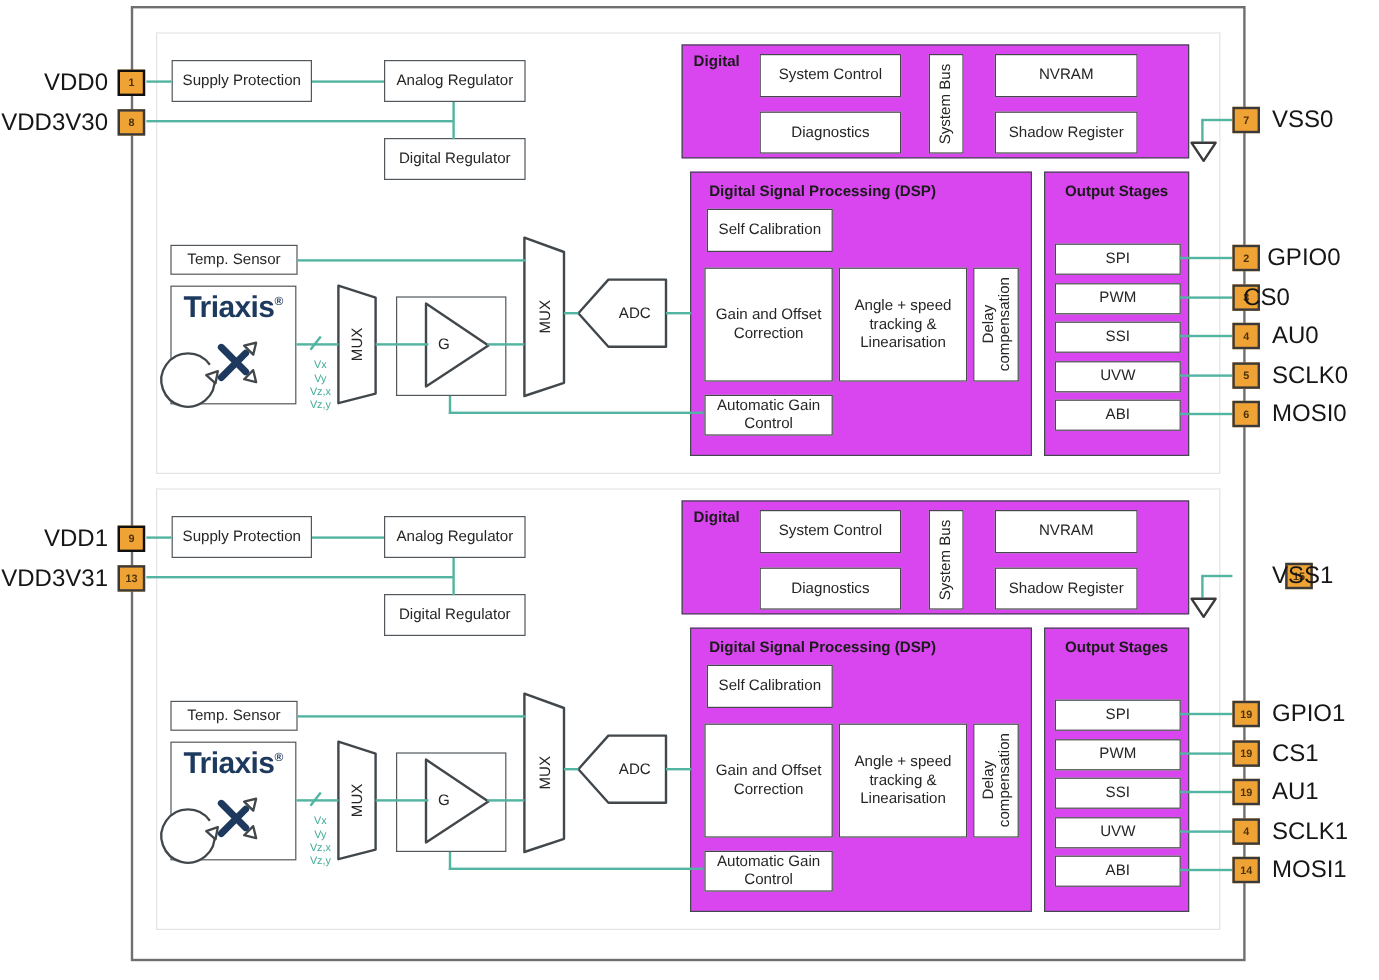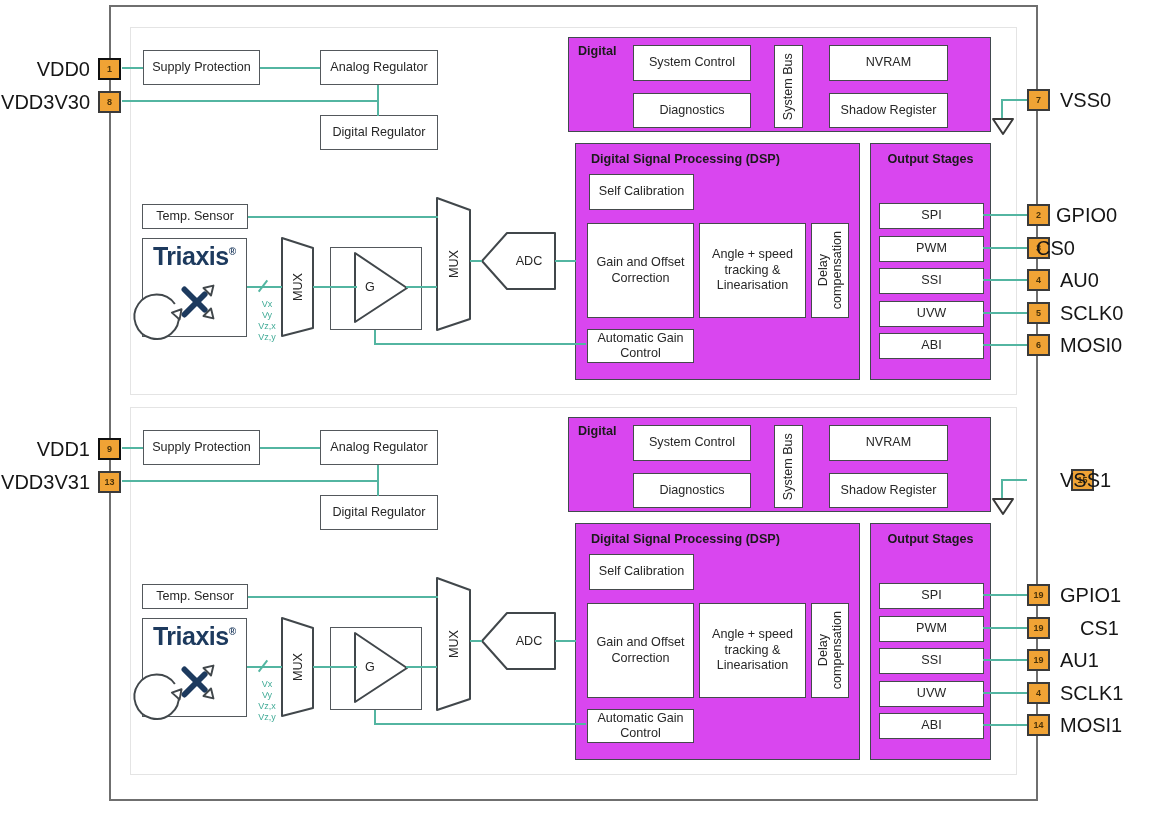--- a/index.html
+++ b/index.html
@@ -377,21 +377,21 @@
         </div>
   <div class="plabel" style="left:1060px;top:62px;">VSS1</div>
 
   <div class="pin" style="left:1027px;top:177px;">
           <span>19</span>
         </div>
   <div class="plabel" style="left:1060px;top:177px;">GPIO1</div>
   <div class="pin" style="left:1027px;top:210px;">
           <span>19</span>
         </div>
-  <div class="plabel" style="left:1060px;top:210px;margin-left:20px;">CS1</div>
+  <div class="plabel" style="left:1060px;top:210px;">CS1</div>
   <div class="pin" style="left:1027px;top:242px;">
           <span>19</span>
         </div>
   <div class="plabel" style="left:1060px;top:242px;">AU1</div>
   <div class="pin" style="left:1027px;top:275px;">
           <span>4</span>
         </div>
   <div class="plabel" style="left:1060px;top:275px;">SCLK1</div>
   <div class="pin" style="left:1027px;top:307px;">
           <span>14</span>

